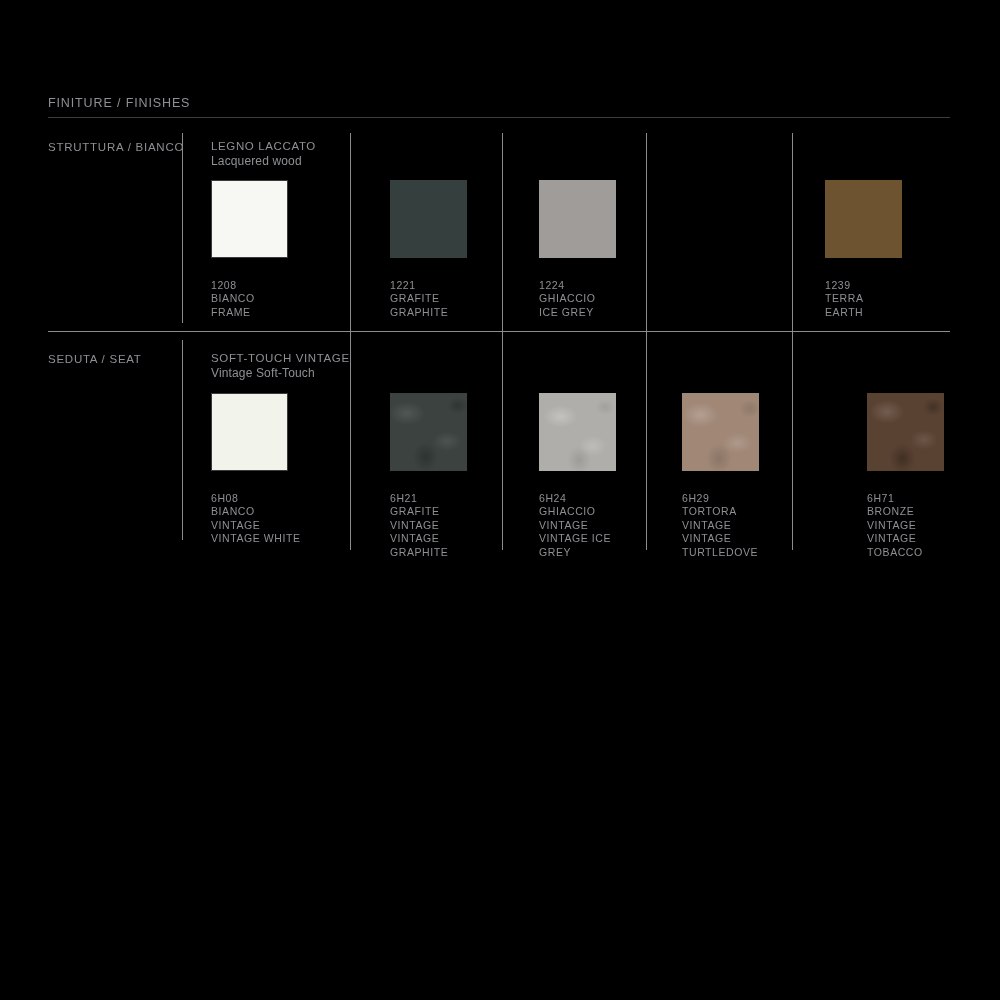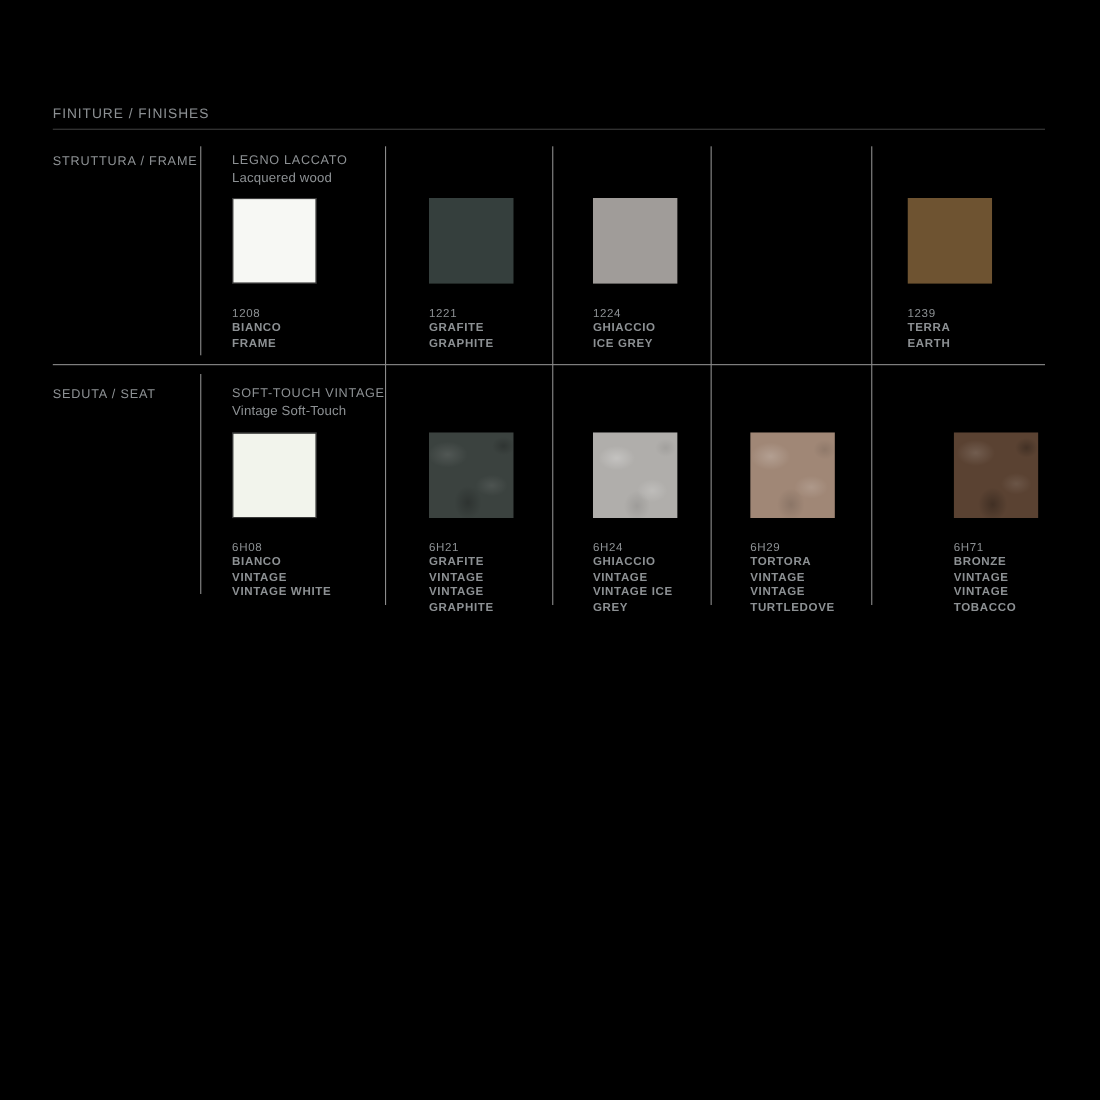--- a/index.html
+++ b/index.html
@@ -104,32 +104,32 @@
   }
 
   .caption {
     margin-top: 21px;
     font-size: 10.5px;
     line-height: 13.4px;
     letter-spacing: 0.055em;
     color: #8d9194;
   }
   .caption .code { display: block; }
-  .caption .nm   { display: block; font-weight: bold; }
+  .caption .nm   { display: block; }
 </style>
 </head>
 <body>
 
 <div id="page">
 
   <div class="section-title">FINITURE / FINISHES</div>
   <div class="rule-top"></div>
   <div class="rule-mid"></div>
 
-  <div class="row-label" style="left:48px; top:141px;">STRUTTURA / FRAME</div>
+  <div class="row-label" style="left:48px; top:141px;">STRUTTURA / BIANCO</div>
   <div class="mat-title" style="left:211px; top:140px;">LEGNO LACCATO</div>
   <div class="mat-sub" style="left:211px; top:154px;">Lacquered wood</div>
 
   <div class="vrule" style="left:182px; top:133px; height:190px;"></div>
   <div class="vrule" style="left:350px; top:133px; height:198px;"></div>
   <div class="vrule" style="left:502px; top:133px; height:198px;"></div>
   <div class="vrule" style="left:646px; top:133px; height:198px;"></div>
   <div class="vrule" style="left:792px; top:133px; height:198px;"></div>
 
   <div class="cell" style="left:211px; top:180px;">

